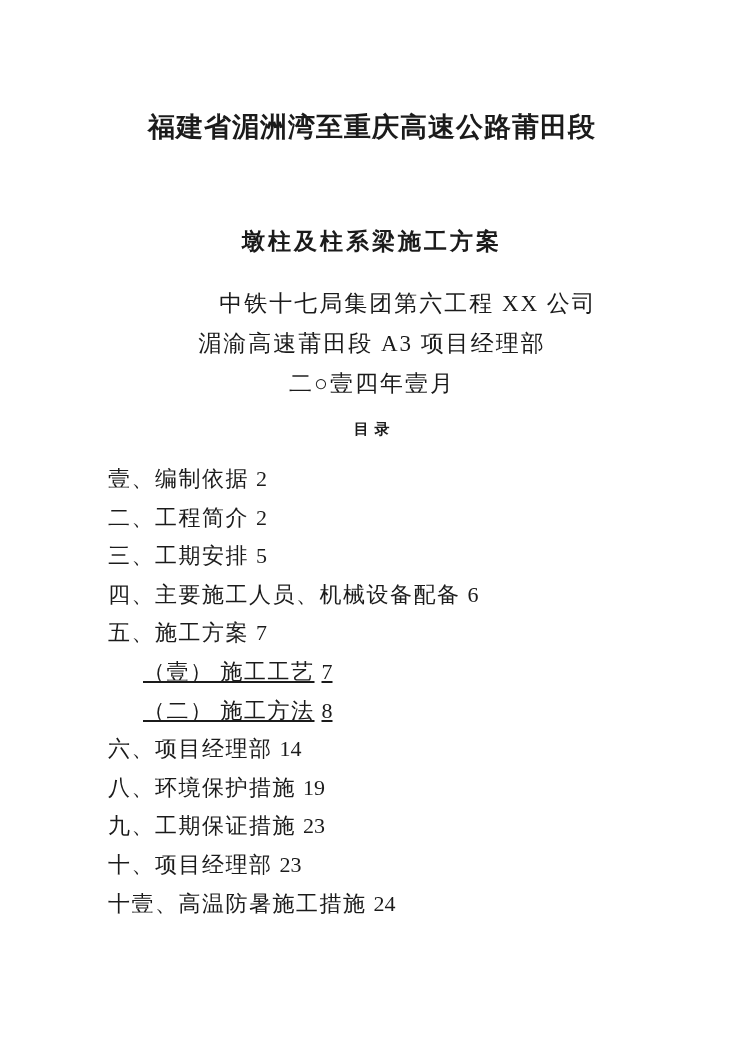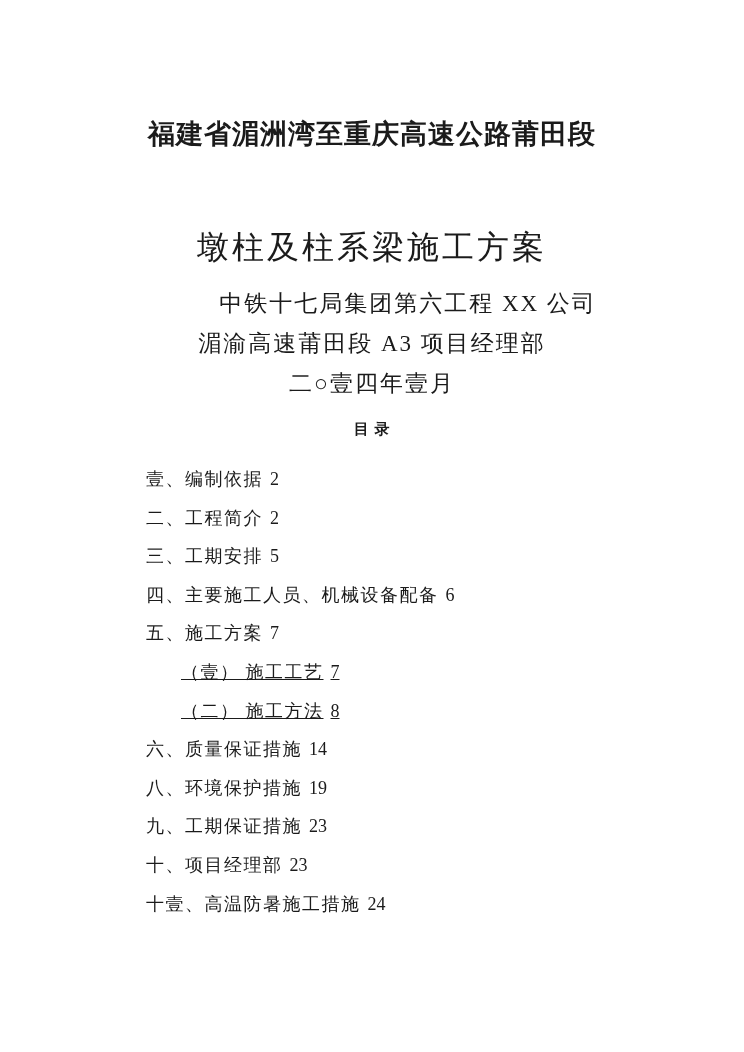--- a/index.html
+++ b/index.html
@@ -17,59 +17,58 @@
     overflow: hidden;
   }
   .centered {
     position: absolute;
     left: 0;
     width: 100%;
     text-align: center;
     white-space: nowrap;
   }
   .title-1 {
-    top: 116px;
+    top: 109px;
     font-size: 27px;
     font-weight: 700;
     letter-spacing: 1px;
   }
   .title-2 {
     top: 180px;
     font-size: 27px;
     font-weight: 700;
     letter-spacing: 1px;
   }
   .title-3 {
     top: 226px;
-    font-size: 32px;
-    font-weight: 400;
+    font-size: 23px;
+    font-weight: 700;
     letter-spacing: 3px;
   }
   .org-1 { top: 288px; font-size: 23px; letter-spacing: 2px; padding-left: 36px; }
   .org-2 { top: 328px; font-size: 23px; letter-spacing: 2px; text-align: center; }
   .org-3 { top: 368px; font-size: 23px; letter-spacing: 2px; }
   .toc-heading {
     top: 420px;
     font-size: 15px;
     font-weight: 600;
     letter-spacing: 1px;
   }
   .toc-list {
     position: absolute;
     top: 460px;
     left: 108px;
     right: 40px;
   }
   .toc-item {
     line-height: 38.6px;
     height: 38.6px;
-    font-size: 18px;
+    font-size: 22px;
     letter-spacing: 1.5px;
     white-space: nowrap;
-    margin-left: 38px;
   }
   .toc-item.indent {
     padding-left: 35px;
     text-decoration: underline;
   }
   .toc-page-num {
     margin-left: 7px;
     letter-spacing: 0;
   }
 </style>
@@ -103,21 +102,21 @@
     <div class="toc-item">
       <span>五、施工方案</span><span class="toc-page-num">7</span>
     </div>
     <div class="toc-item indent">
       <span>（壹） 施工工艺</span><span class="toc-page-num">7</span>
     </div>
     <div class="toc-item indent">
       <span>（二） 施工方法</span><span class="toc-page-num">8</span>
     </div>
     <div class="toc-item">
-      <span>六、质量保证措施</span><span class="toc-page-num">14</span>
+      <span>六、项目经理部</span><span class="toc-page-num">14</span>
     </div>
     <div class="toc-item">
       <span>八、环境保护措施</span><span class="toc-page-num">19</span>
     </div>
     <div class="toc-item">
       <span>九、工期保证措施</span><span class="toc-page-num">23</span>
     </div>
     <div class="toc-item">
       <span>十、项目经理部</span><span class="toc-page-num">23</span>
     </div>

